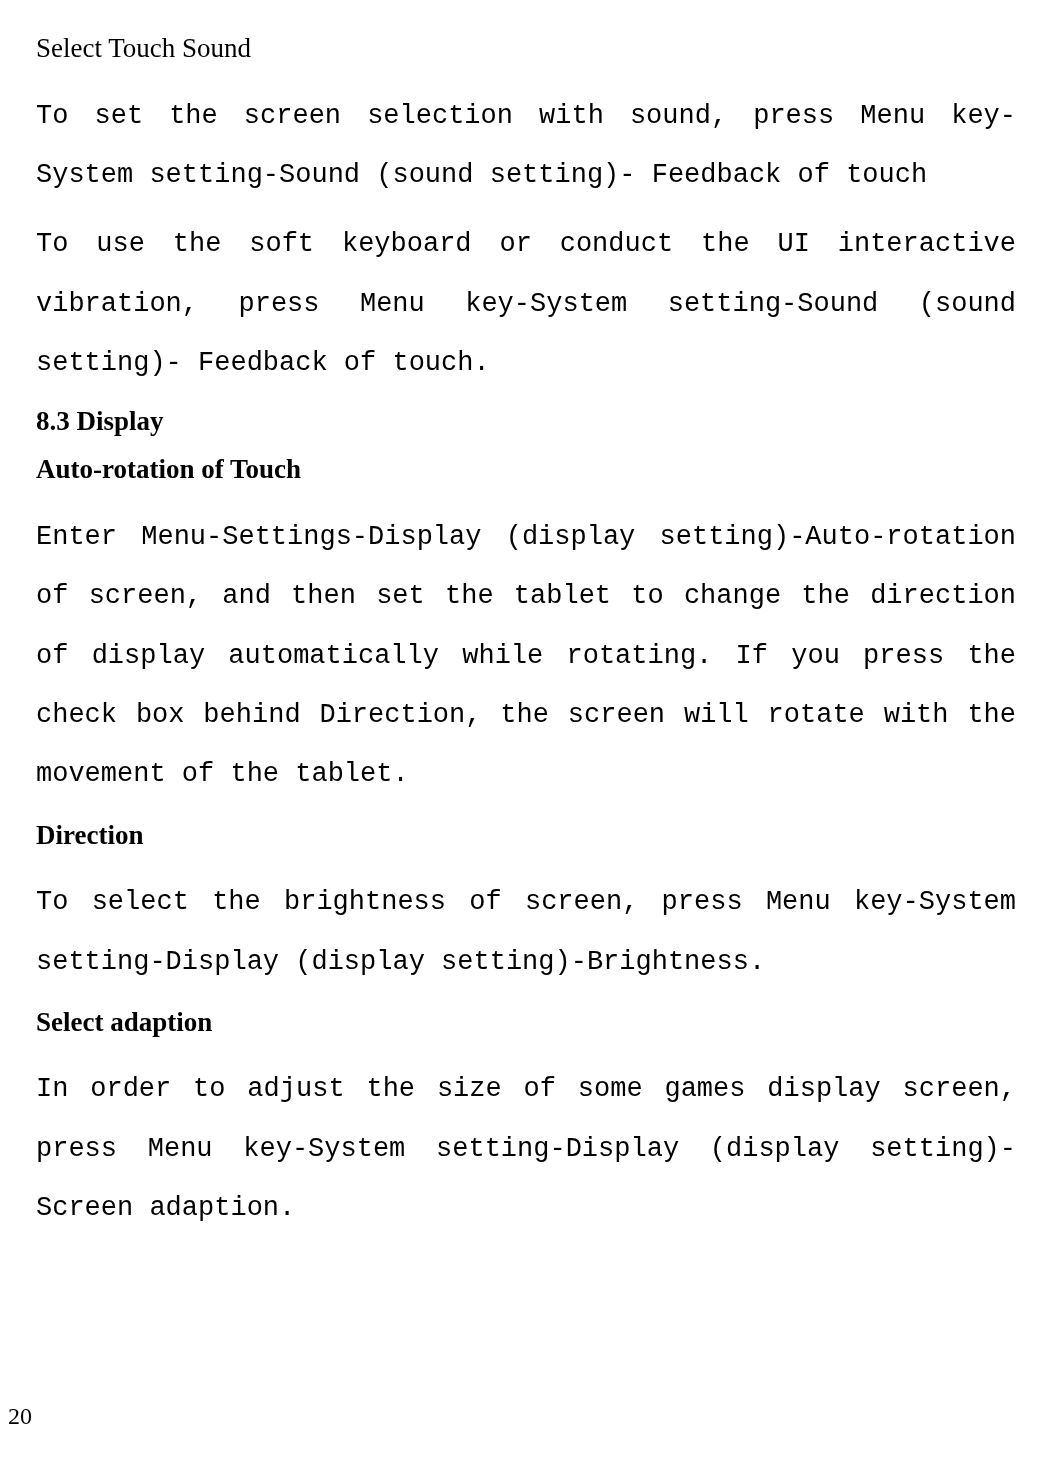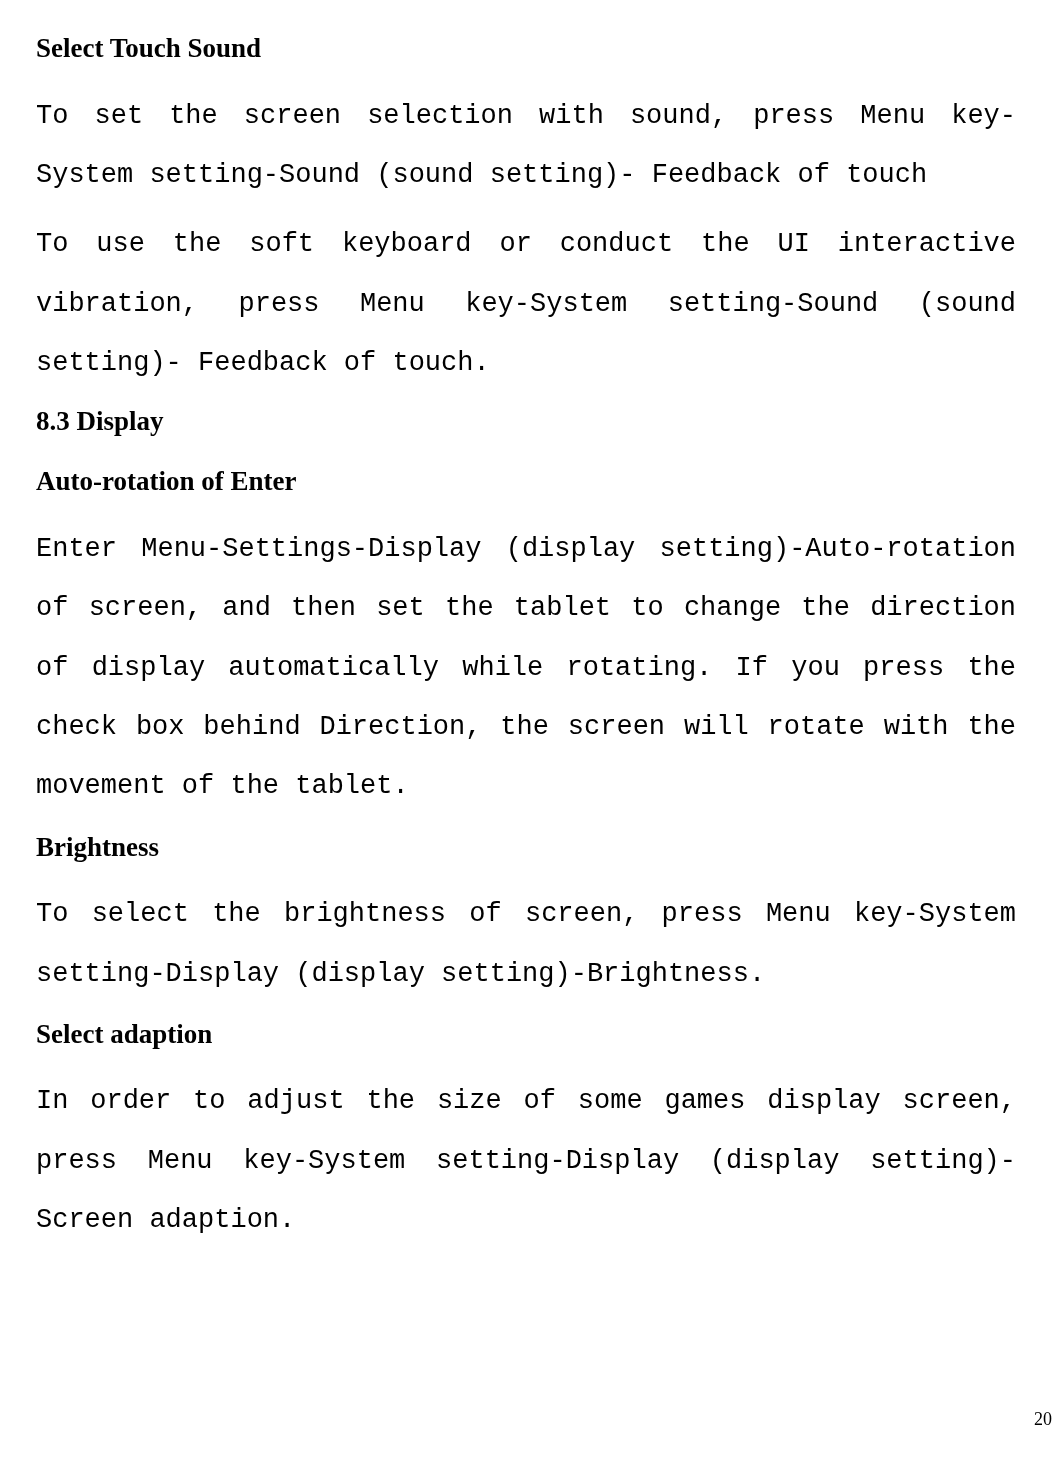--- a/index.html
+++ b/index.html
@@ -10,71 +10,71 @@
     body {
       width: 1052px;
       height: 1472px;
       background: #ffffff;
       font-family: "Times New Roman", Times, serif;
       color: #000000;
       padding: 28px 36px 0 36px;
       position: relative;
     }
     .heading {
-      font-weight: bold;
+      font-weight: normal;
       font-size: 27px;
       line-height: 1.5;
       margin-bottom: 18px;
     }
     .section-heading {
       font-weight: bold;
       font-size: 27px;
       line-height: 1.4;
-      margin-bottom: 20px;
+      margin-bottom: 8px;
       margin-top: 8px;
     }
     .subheading {
       font-weight: bold;
       font-size: 27px;
       line-height: 1.5;
       margin-bottom: 18px;
     }
     .paragraph {
       font-size: 27px;
       line-height: 2.2;
       text-align: justify;
       text-justify: inter-word;
       margin-bottom: 10px;
       font-family: Liberation Mono, monospace;
     }
     .page-number {
       position: absolute;
       bottom: 42px;
-      left: 0;
+      left: 8px;
       right: 0;
-      text-align: right;
-      font-size: 18px;
+      text-align: left;
+      font-size: 24px;
     }
   </style>
 </head>
 <body>
 
 <div class="heading">Select Touch Sound</div>
 
 <div class="paragraph">To set the screen selection with sound, press Menu key-System setting-Sound (sound setting)- Feedback of touch</div>
 
 <div class="paragraph">To use the soft keyboard or conduct the UI interactive vibration, press Menu key-System setting-Sound (sound setting)- Feedback of touch.</div>
 
 <div class="section-heading">8.3 Display</div>
 
-<div class="subheading">Auto-rotation of Enter</div>
+<div class="subheading">Auto-rotation of Touch</div>
 
 <div class="paragraph">Enter Menu-Settings-Display (display setting)-Auto-rotation of screen, and then set the tablet to change the direction of display automatically while rotating. If you press the check box behind Direction, the screen will rotate with the movement of the tablet.</div>
 
-<div class="subheading">Brightness</div>
+<div class="subheading">Direction</div>
 
 <div class="paragraph">To select the brightness of screen, press Menu key-System setting-Display (display setting)-Brightness.</div>
 
 <div class="subheading">Select adaption</div>
 
 <div class="paragraph">In order to adjust the size of some games display screen, press Menu key-System setting-Display (display setting)-Screen adaption.</div>
 
 <div class="page-number">20</div>
 
 </body></html>

